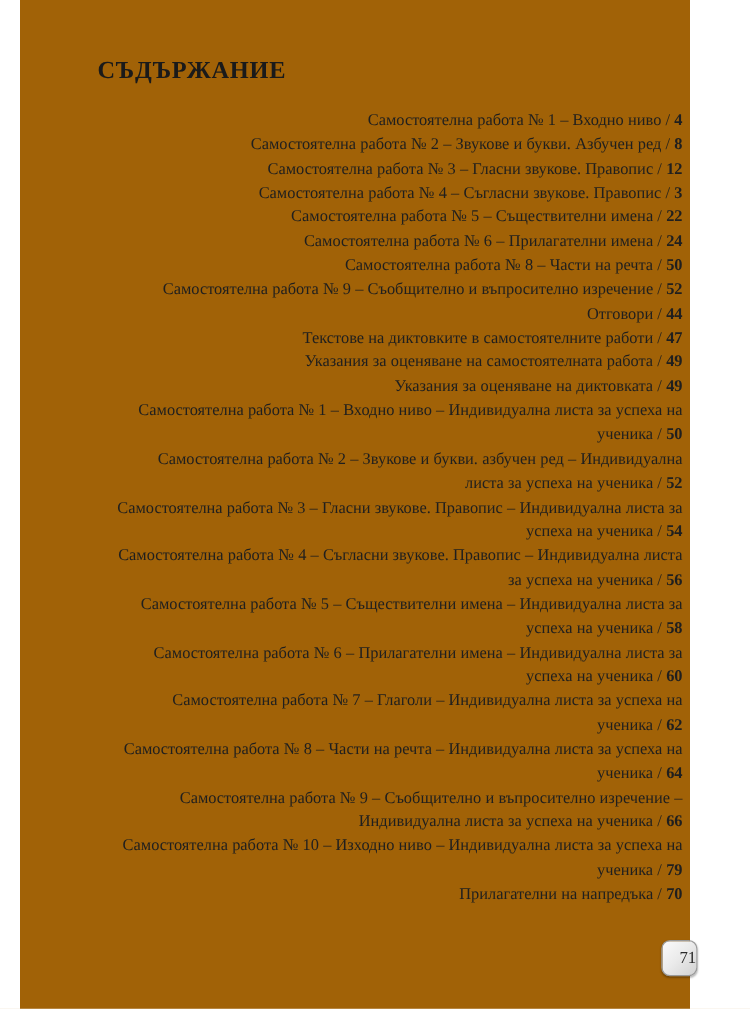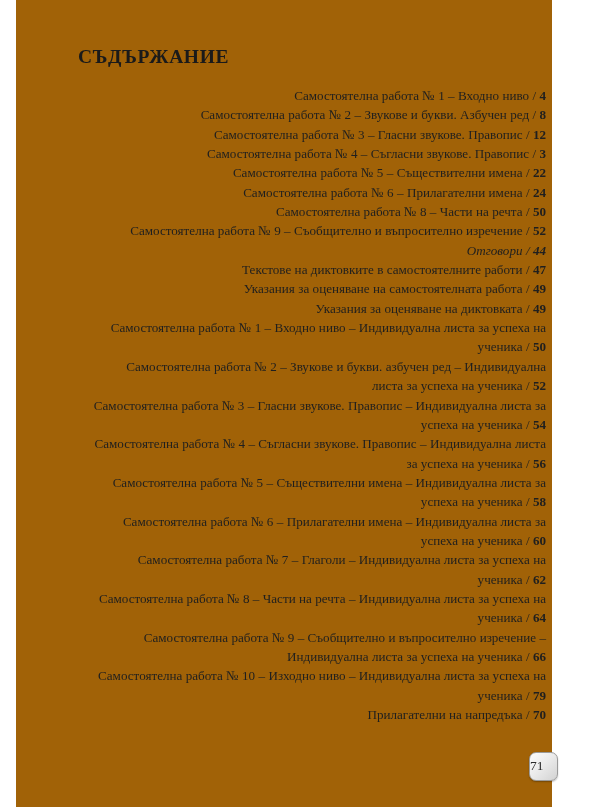--- a/index.html
+++ b/index.html
@@ -46,38 +46,37 @@
     color: #1f1f1f;
     text-align: right;
     text-indent: 14px;
     margin: 0;
     padding: 0;
     hyphens: manual;
     word-spacing: 0.1px;
   }
   .toc-entry.flush {
     text-indent: 4px;
-    font-style: italic;
   }
   .toc-entry .pg {
     font-weight: bold;
   }
   #page-number-badge {
     position: absolute;
     left: 513px;
     top: 752px;
     width: 29px;
     height: 29px;
     border: 1px solid #9a9a9a;
     border-radius: 7px;
     background: linear-gradient(135deg, #fbfbfb 0%, #ececec 45%, #d2d2d2 100%);
     box-shadow: 0 1px 1.5px rgba(0,0,0,0.28);
     display: flex;
     align-items: center;
-    justify-content: flex-start;
+    justify-content: flex-end;
     box-sizing: border-box;
   }
   #page-number-badge .num {
     font-size: 13.5px;
     color: #2b2b2b;
     line-height: 1;
     padding-bottom: 1px;
   }
 </style>
 </head>

